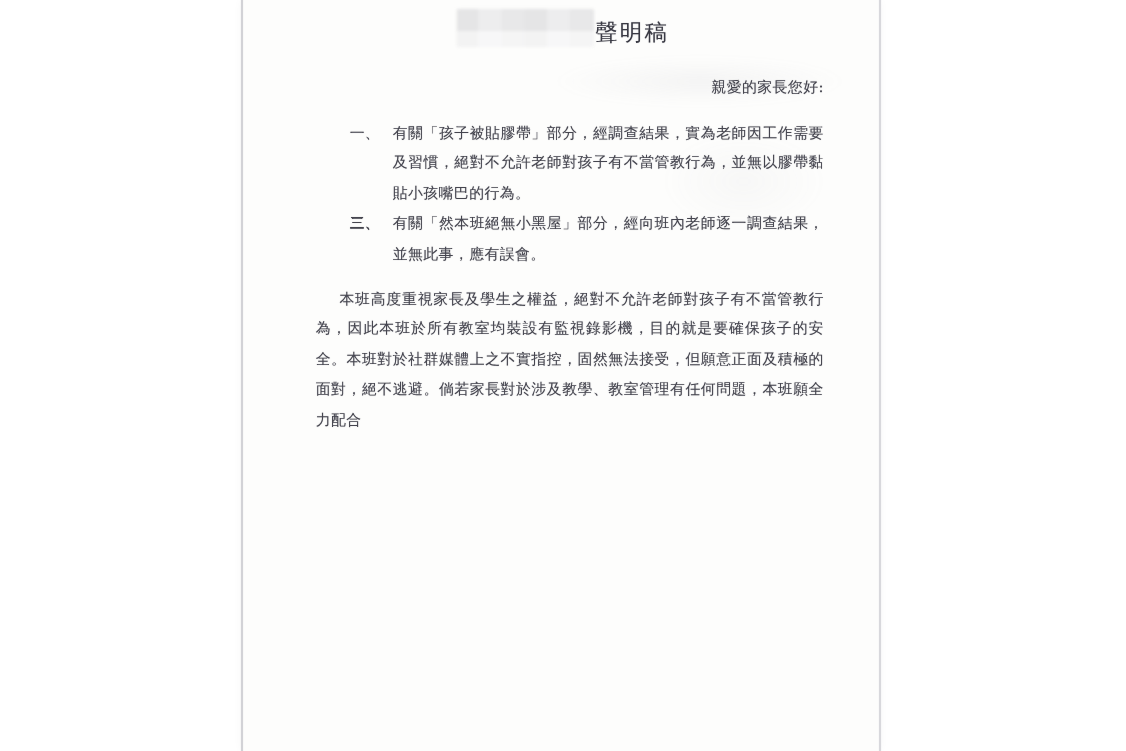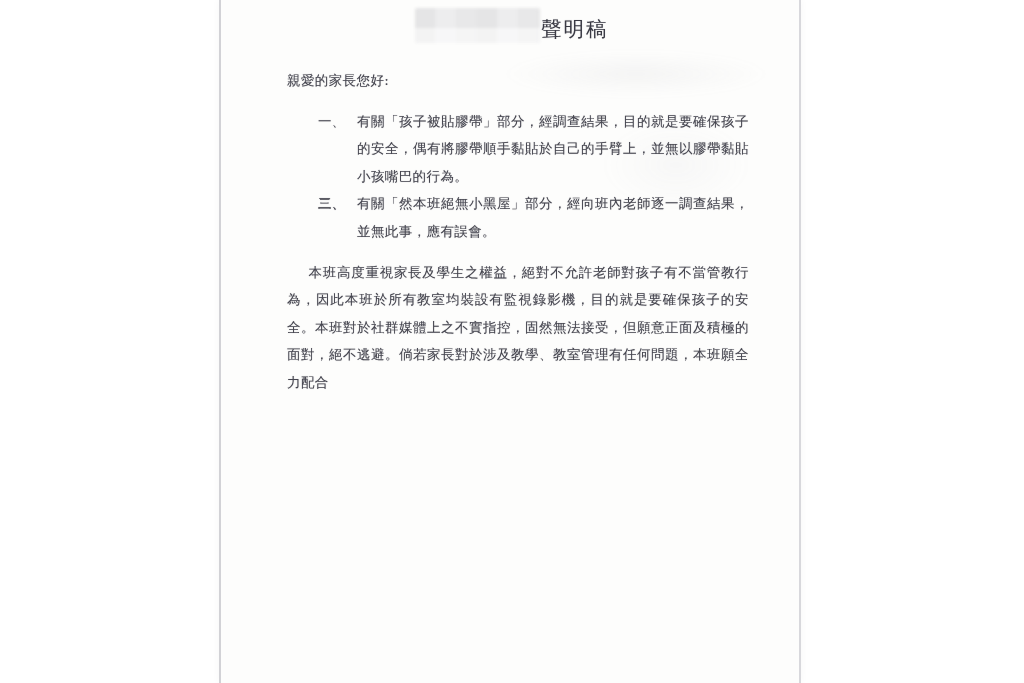--- a/index.html
+++ b/index.html
@@ -63,21 +63,21 @@
     filter: blur(1.6px);
   }
   .doc-title {
     position: absolute;
     left: 254px; top: 16px;
     font-size: 20.5px;
     letter-spacing: 2px;
     color: #3a3a44;
     white-space: nowrap;
   }
-  .greeting { margin-top: 21px; text-align: left; }
+  .greeting { margin-top: 21px; text-align: right; }
   .para.intro { margin-top: 14px; text-indent: 2.3em; }
   .list { margin-top: 13px; }
   .item { position: relative; padding-left: 70px; }
   .item .num {
     position: absolute;
     left: 31px; top: 0;
     letter-spacing: 0;
     text-align: left;
   }
   .para.closing { margin-top: 13px; text-indent: 1.6em; }
@@ -96,21 +96,21 @@
         <span class="redact"></span>
         <span class="doc-title">聲明稿</span>
       </div>
 
       <div class="greeting">親愛的家長您好:</div>
 
 
       <div class="list">
         <div class="item">
           <span class="num">一、</span>
-          <div class="txt">有關「孩子被貼膠帶」部分，經調查結果，目的就是要確保孩子的安全，偶有將膠帶順手黏貼於自己的手臂上，並無以膠帶黏貼小孩嘴巴的行為。</div>
+          <div class="txt">有關「孩子被貼膠帶」部分，經調查結果，實為老師因工作需要及習慣，絕對不允許老師對孩子有不當管教行為，並無以膠帶黏貼小孩嘴巴的行為。</div>
         </div>
         <div class="item">
           <span class="num">二、</span>
         </div>
         <div class="item">
           <span class="num">三、</span>
           <div class="txt">有關「然本班絕無小黑屋」部分，經向班內老師逐一調查結果，並無此事，應有誤會。</div>
         </div>
       </div>
 

